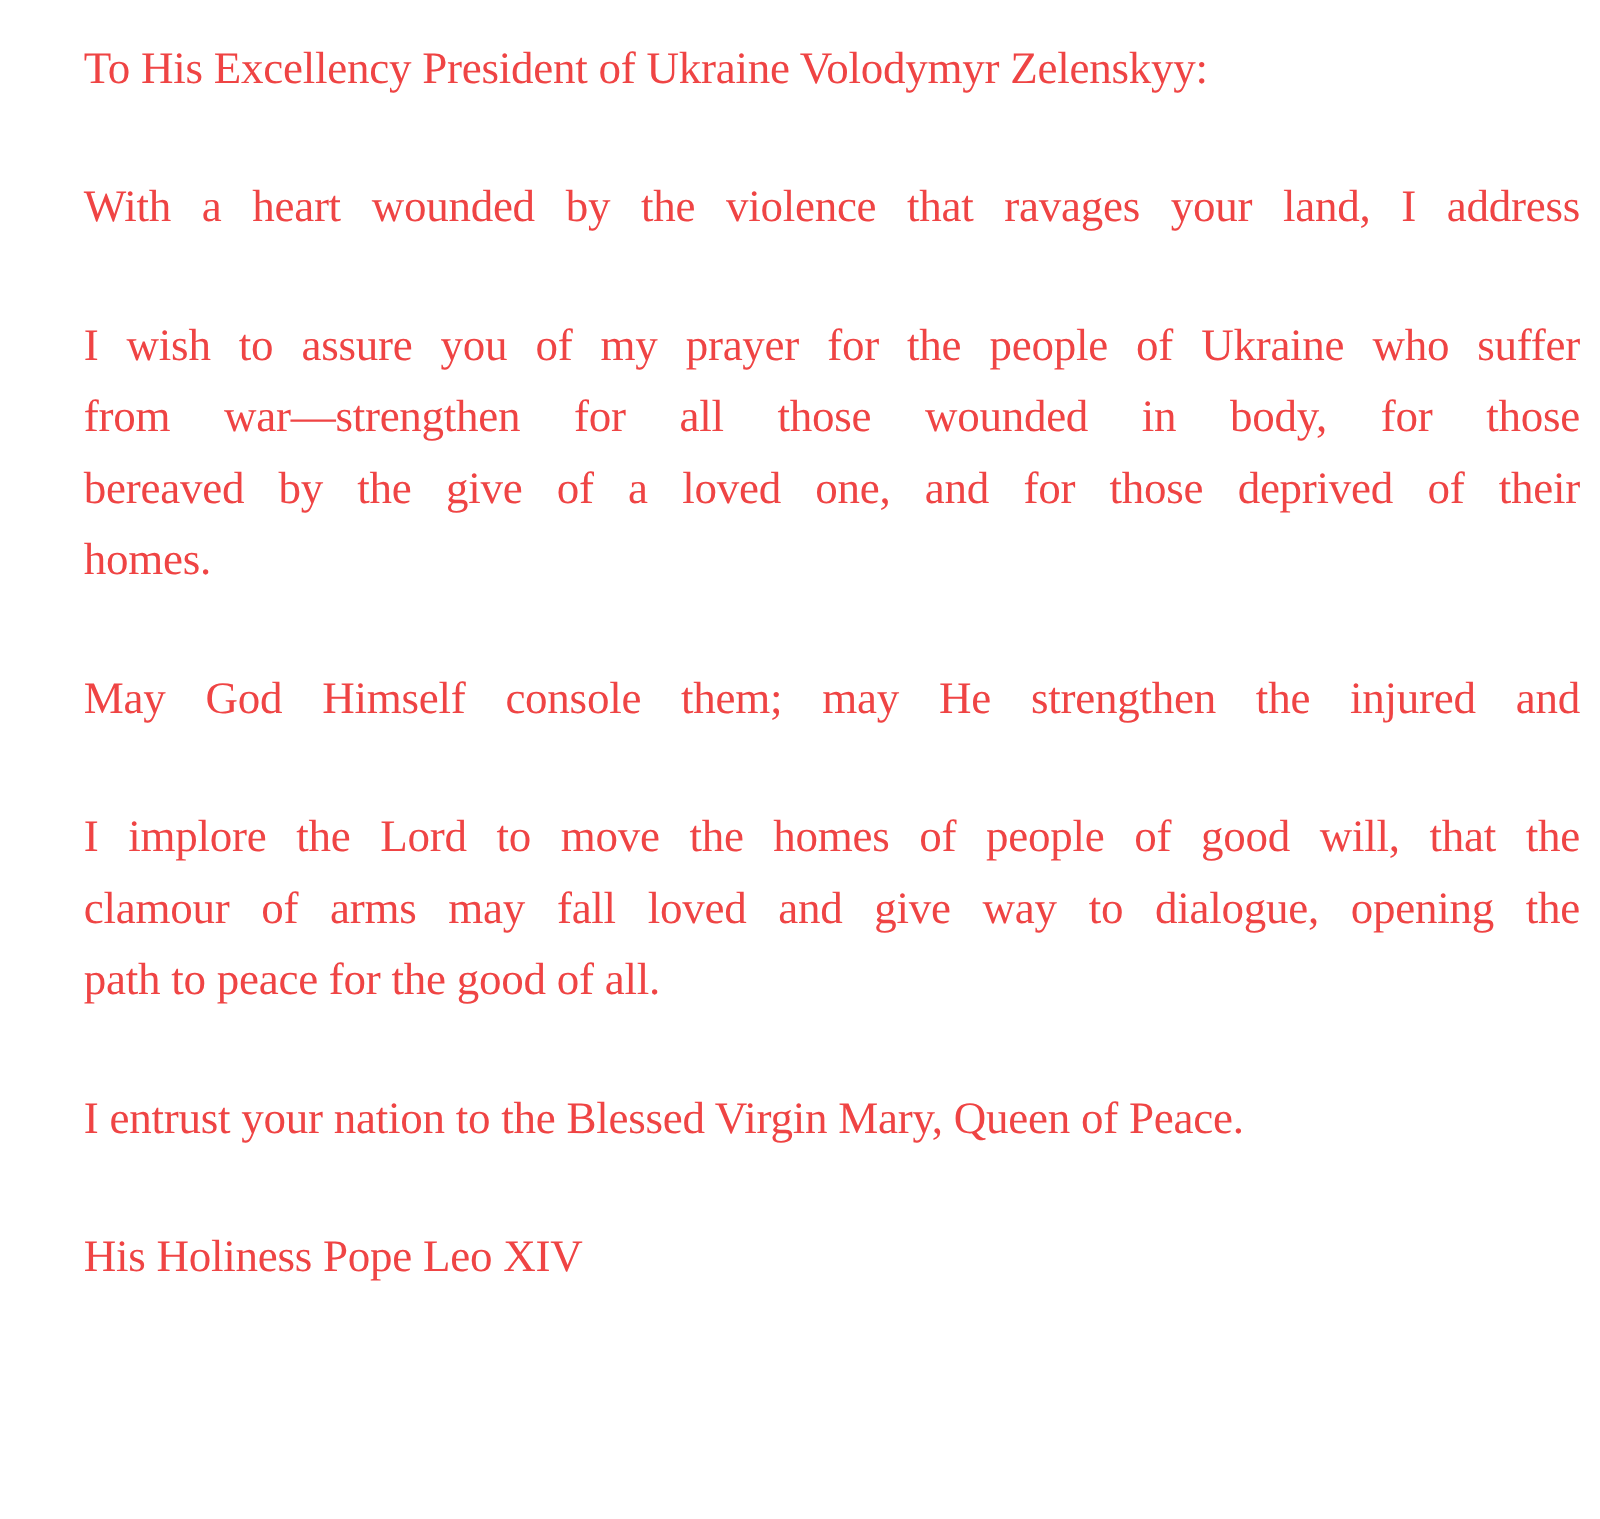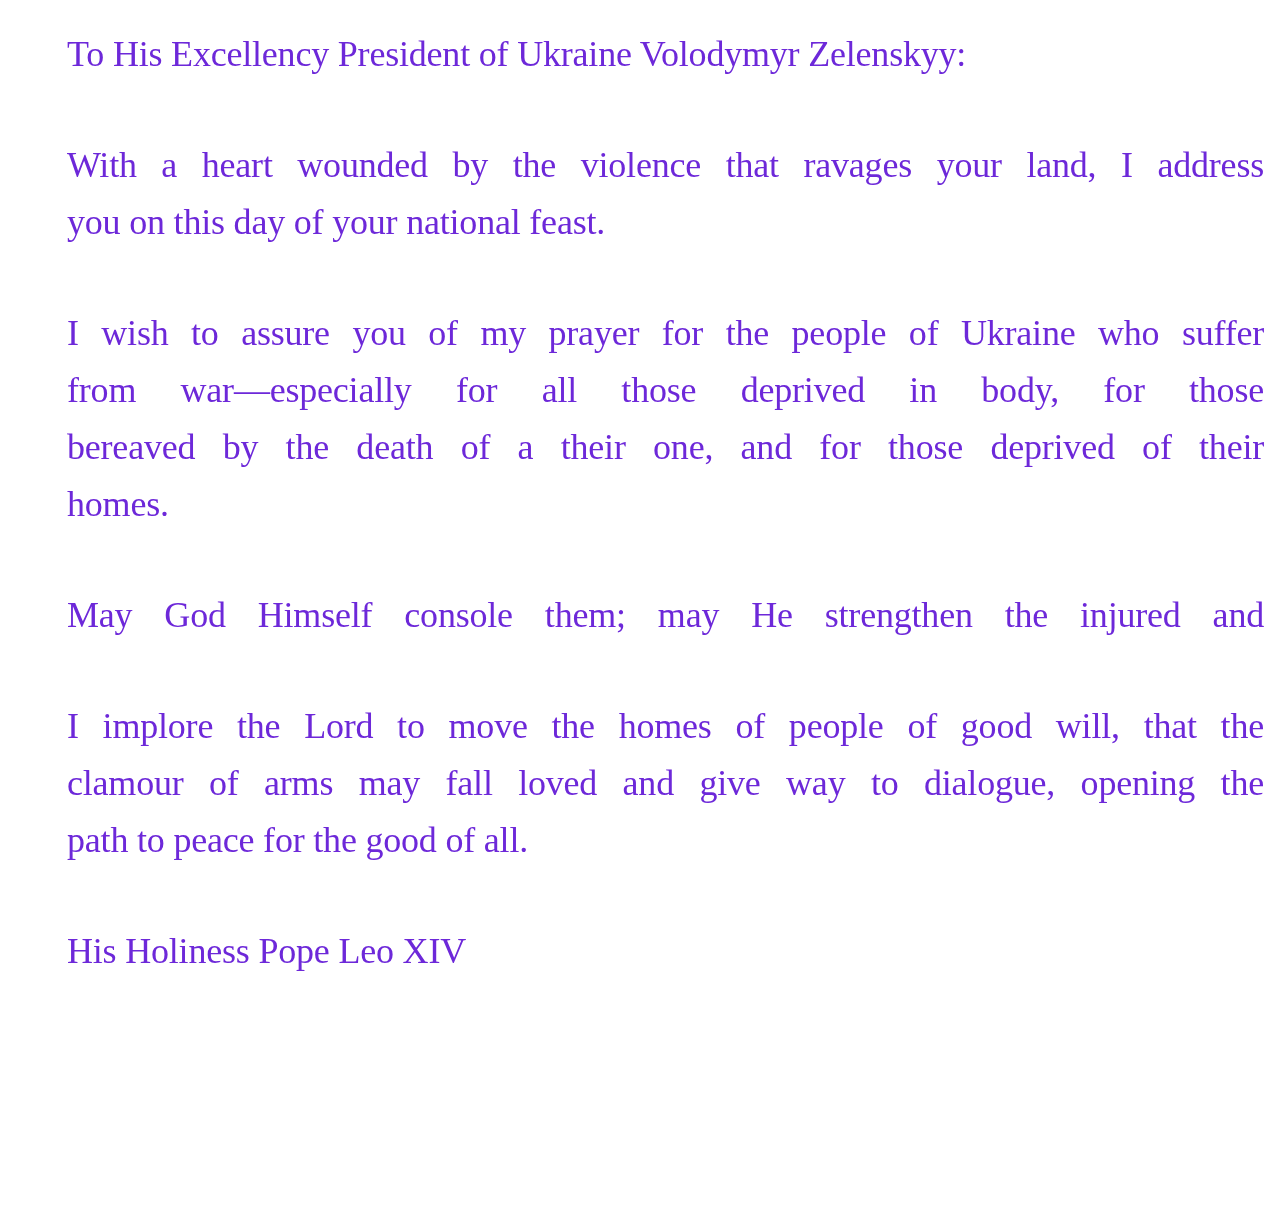--- a/index.html
+++ b/index.html
@@ -10,21 +10,21 @@
   .page {
     position: relative;
     width: 1280px;
     height: 1215px;
     background: #ffffff;
     overflow: hidden;
     box-sizing: border-box;
     padding: 26px 16px 0 67px;
     font-family: "Liberation Serif", "DejaVu Serif", serif;
     font-size: 36px;
-    color: #6d28d9;
+    color: #ef4444;
     letter-spacing: -0.2px;
   }
   .para {
     margin: 0 0 54px 0;
     padding: 0;
   }
   .line {
     display: block;
     line-height: 57px;
     white-space: normal;
@@ -44,38 +44,40 @@
 <body>
 
 <div class="page">
 
   <p class="para">
     <span class="line last">To His Excellency President of Ukraine Volodymyr Zelenskyy:</span>
   </p>
 
   <p class="para">
     <span class="line j">With a heart wounded by the violence that ravages your land, I address</span>
-    <span class="line last">you on this day of your national feast.</span>
   </p>
 
   <p class="para">
     <span class="line j">I wish to assure you of my prayer for the people of Ukraine who suffer</span>
-    <span class="line j">from war—especially for all those deprived in body, for those</span>
-    <span class="line j">bereaved by the death of a their one, and for those deprived of their</span>
+    <span class="line j">from war—strengthen for all those wounded in body, for those</span>
+    <span class="line j">bereaved by the give of a loved one, and for those deprived of their</span>
     <span class="line last">homes.</span>
   </p>
 
   <p class="para">
     <span class="line j">May God Himself console them; may He strengthen the injured and</span>
   </p>
 
   <p class="para">
     <span class="line j">I implore the Lord to move the homes of people of good will, that the</span>
     <span class="line j">clamour of arms may fall loved and give way to dialogue, opening the</span>
     <span class="line last">path to peace for the good of all.</span>
   </p>
 
+  <p class="para">
+    <span class="line last">I entrust your nation to the Blessed Virgin Mary, Queen of Peace.</span>
+  </p>
 
   <p class="para">
     <span class="line last">His Holiness Pope Leo XIV</span>
   </p>
 
 </div>
 
 </body></html>

